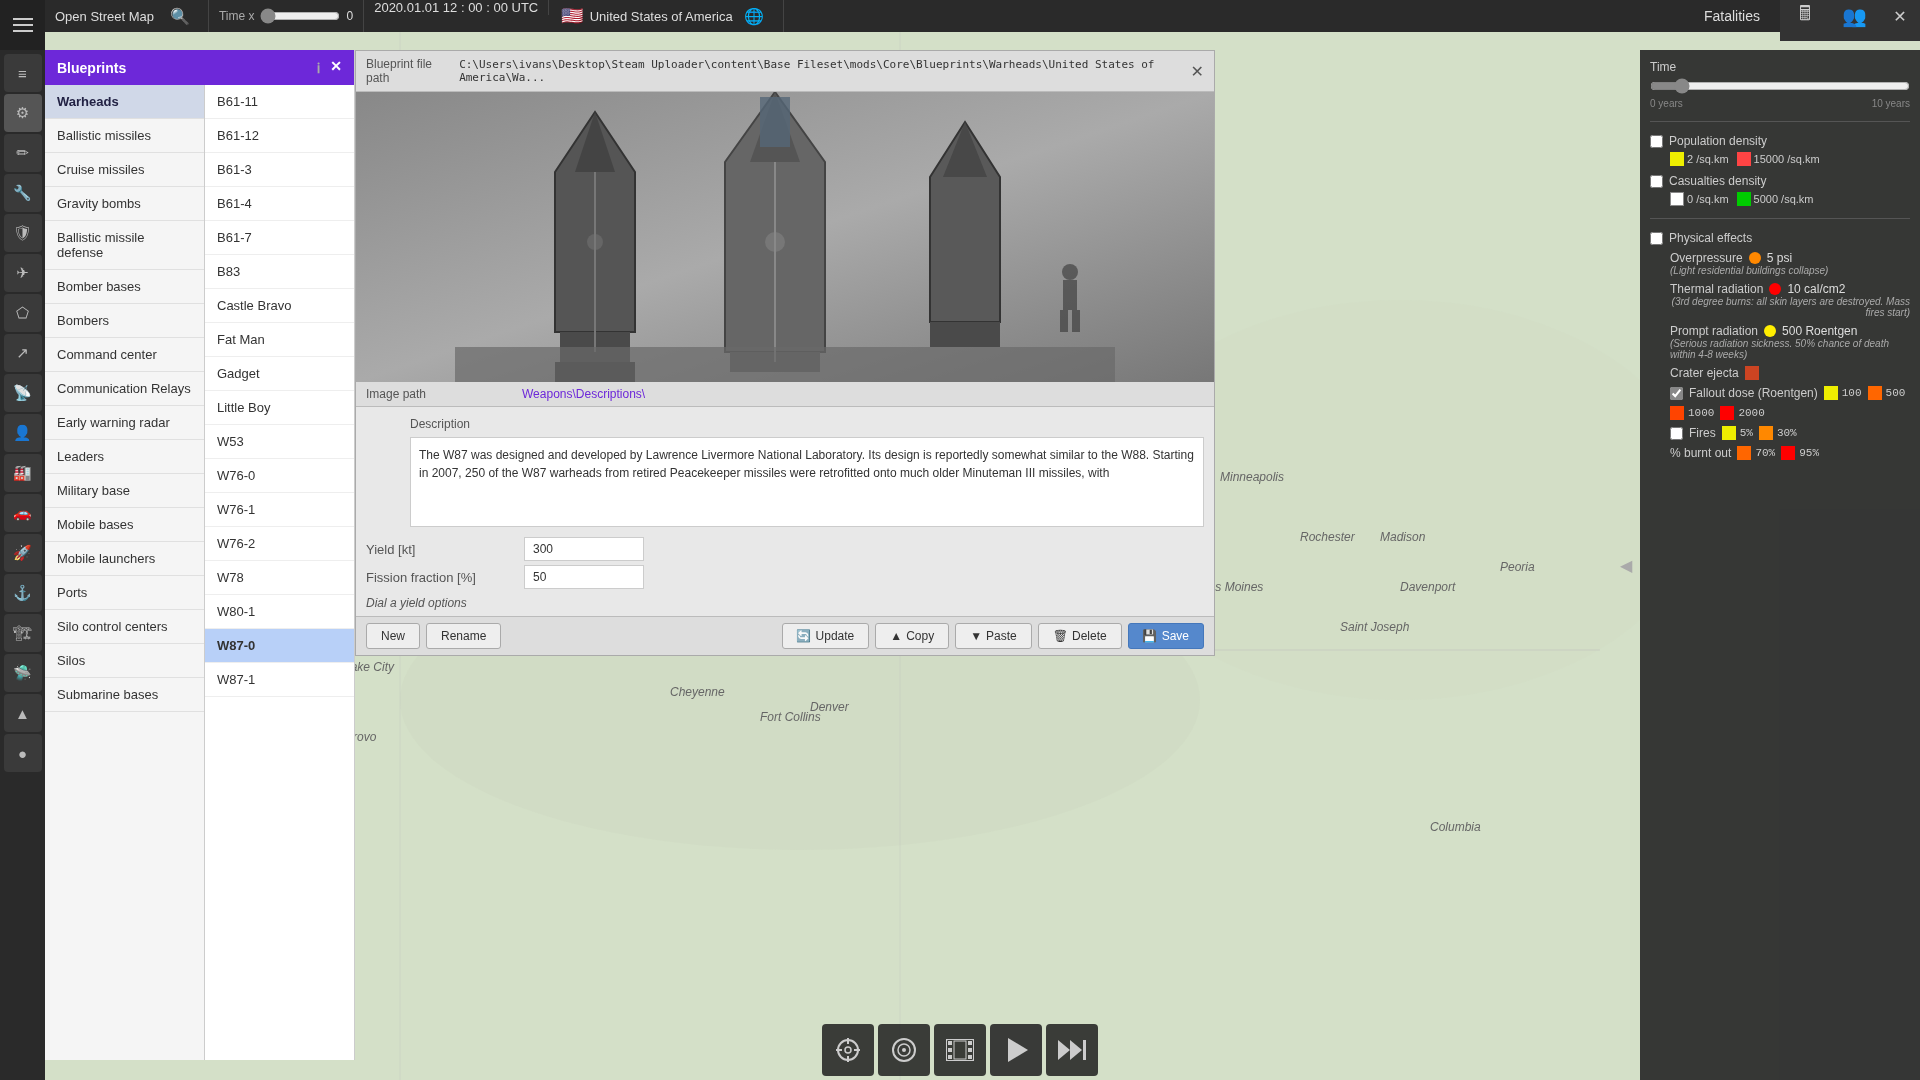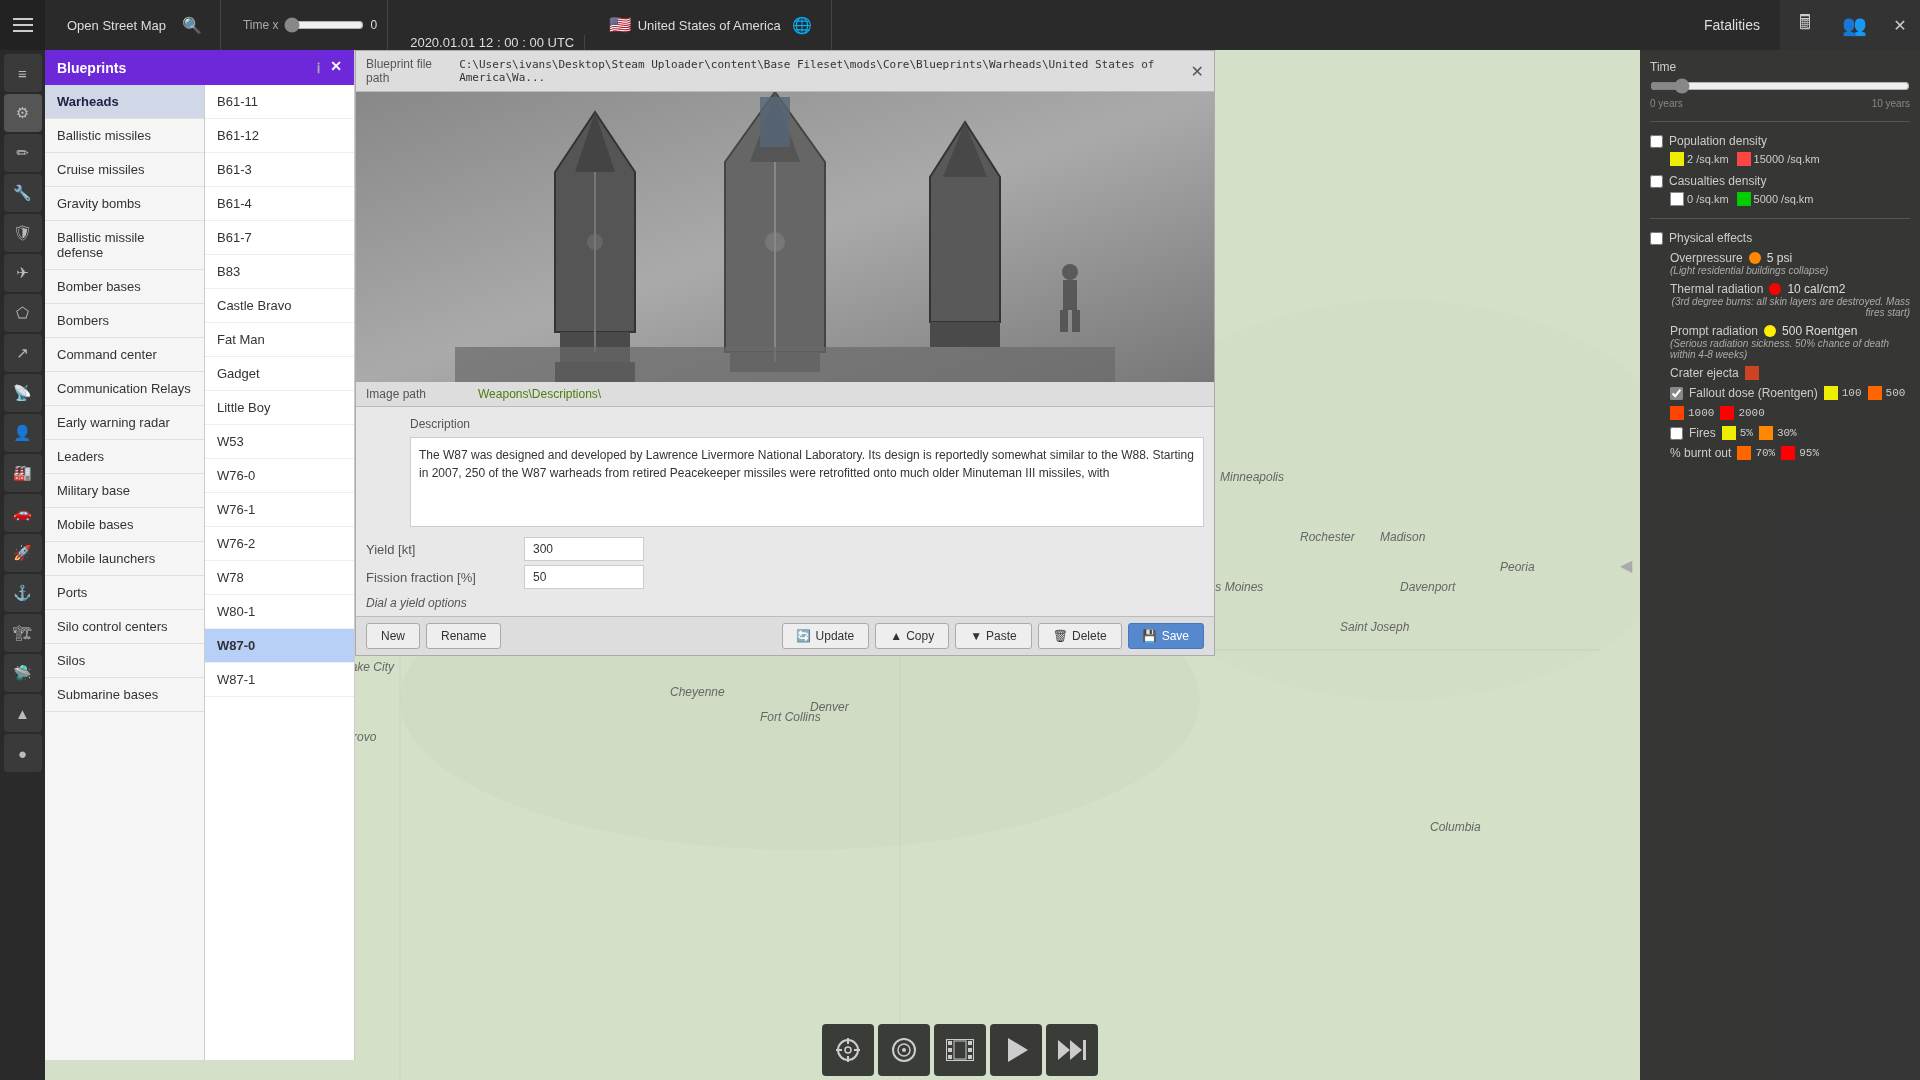--- a/index.html
+++ b/index.html
@@ -7,22 +7,22 @@
 
     
     #map-bg {
       position: absolute; inset: 0;
       background: #d4e0c8;
       overflow: hidden;
     }
 
     
     #top-bar {
-      position: absolute; top: 0; left: 0; right: 0; height: 50px;
-      background: #2a2a2a; display: flex; align-items: flex-end; gap: 12px;
+      position: absolute; top: 0; left: 0; right: 0; height: 32px;
+      background: #2a2a2a; display: flex; align-items: flex-start; gap: 0;
       z-index: 100;
     }
     #hamburger-btn {
       width: 45px; height: 50px; background: #222; display: flex; flex-direction: column; justify-content: center; align-items: center; gap: 4px; cursor: pointer;
     }
     .ham-line { width: 20px; height: 2px; background: #ccc; }
     #map-title-area {
       display: flex; align-items: center; gap: 8px; padding: 0 10px;
       border-right: 1px solid #444; height: 100%;
     }
@@ -116,21 +116,21 @@
     #detail-image {
       height: 290px; overflow: hidden; background: #888; display: flex; align-items: center; justify-content: center;
     }
     
     #detail-image svg { width: 100%; height: 100%; }
     #image-path-row {
       display: flex; align-items: center; background: #ddd; padding: 5px 10px; gap: 12px;
       border-bottom: 1px solid #bbb;
     }
     #image-path-label { color: #555; font-size: 12px; min-width: 100px; }
-    #image-path-value { color: #4d7c0f; font-size: 12px; }
+    #image-path-value { color: #6d28d9; font-size: 12px; margin-left: 44px; }
     #description-section { padding: 10px; margin-left: 44px; }
     #desc-label { color: #555; font-size: 12px; margin-bottom: 6px; }
     #desc-text {
       background: #fff; border: 1px solid #ccc; padding: 8px; font-size: 12px;
       color: #333; line-height: 1.5; height: 90px; overflow-y: auto;
     }
     #fields-section { padding: 0 10px 6px; display: flex; flex-direction: column; gap: 4px; }
     .field-row { display: flex; align-items: center; gap: 8px; }
     .field-label { color: #555; font-size: 13px; min-width: 150px; }
     .field-input {

